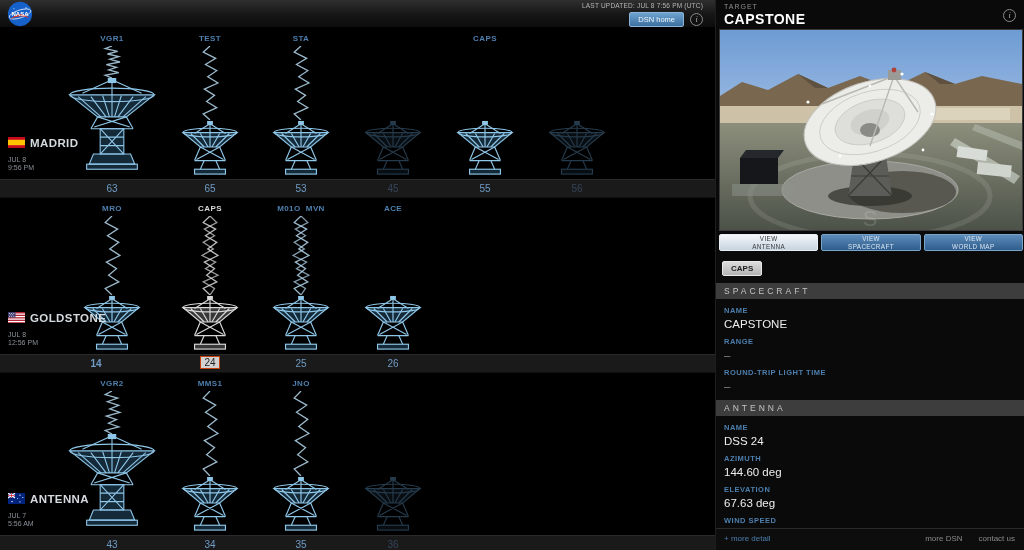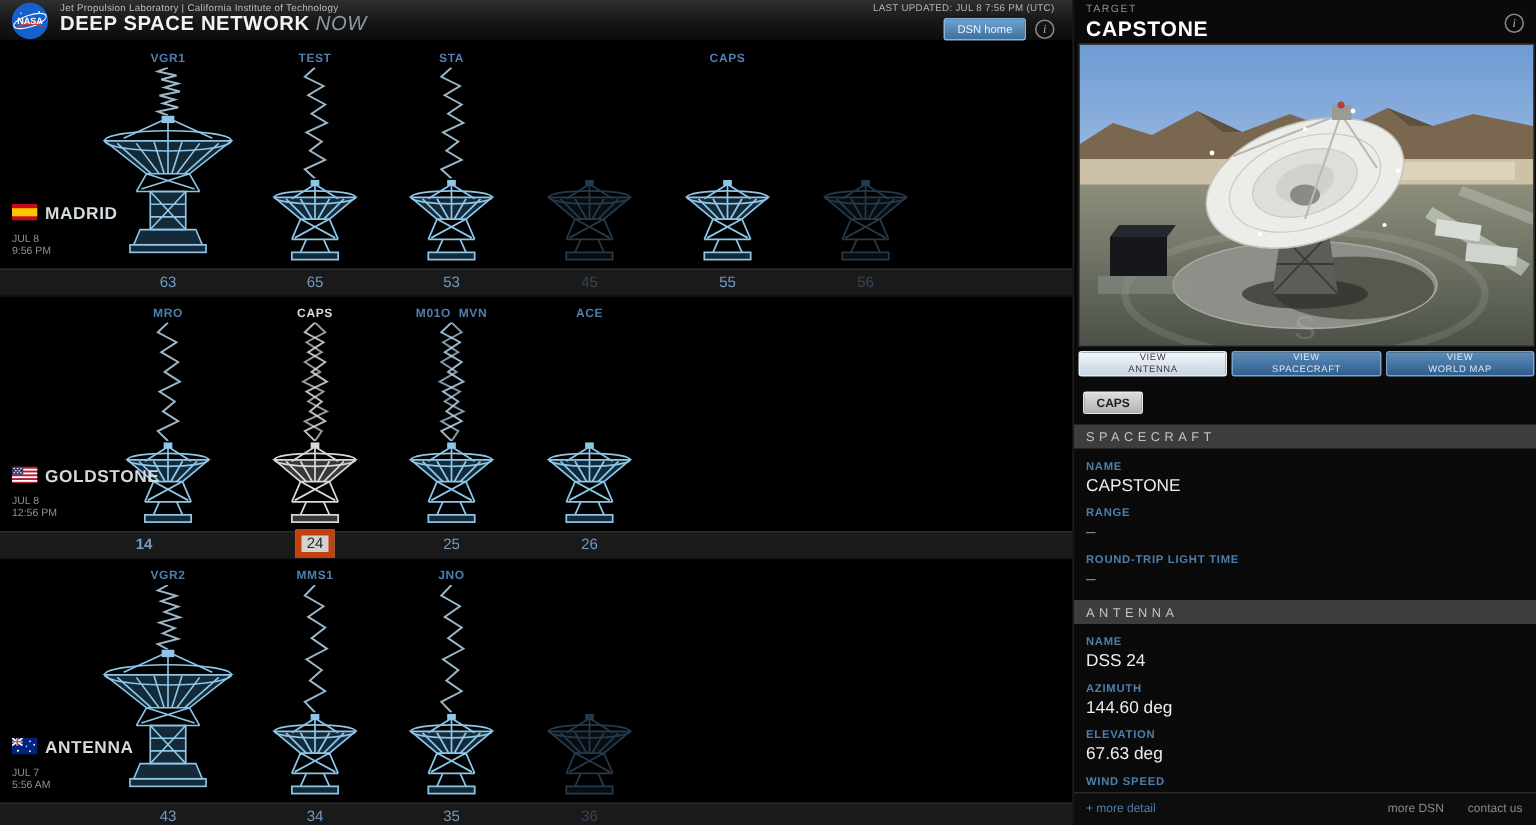--- a/index.html
+++ b/index.html
@@ -22,21 +22,21 @@
   .info-icon{width:11px;height:11px;border:1px solid #8a8a8a;border-radius:50%;color:#b5b5b5;
              font-size:8px;font-style:italic;font-family:"Liberation Serif",serif;
              display:flex;align-items:center;justify-content:center;line-height:1;}
   .station-row{position:relative;background:#000;border-bottom:1px solid #101010;}
   .num-strip{position:absolute;left:0;right:0;bottom:0;height:17px;background:#1a1a1a;
              border-top:1px solid #2b2b2b;}
   .num{position:absolute;top:0;width:44px;margin-left:-22px;text-align:center;font-size:10px;
        line-height:17px;color:#6f9cc6;}
   .num.idle{color:#36455a;}
   .num.hl{line-height:12px;top:2px;}
-  .num.hl b{background:#d2d2d2;color:#222;font-weight:normal;padding:0 3px;border:4px solid #c2410c;}
+  .num.hl b{background:#d2d2d2;color:#222;font-weight:normal;padding:0 3px;border:1px solid #c2410c;}
   .ant-col{position:absolute;top:0;width:110px;margin-left:-55px;display:flex;flex-direction:column;
            align-items:center;cursor:pointer;}
   .sc-label{height:13px;padding-top:6px;font-size:8px;font-weight:bold;letter-spacing:.4px;
             color:#4e7fae;white-space:pre;}
   .sc-label.hl{color:#d8d8d8;}
   .beam-box{display:flex;align-items:flex-end;justify-content:center;}
   .st-info{position:absolute;left:8px;bottom:26px;}
   .st-name-row{display:flex;align-items:center;gap:5px;}
   .st-name{font-size:11.5px;font-weight:bold;color:#d4dade;letter-spacing:.4px;}
   .st-date{font-size:7px;color:#8a9199;margin-top:4px;}
@@ -80,26 +80,20 @@
   <div class="left">
     <div class="hdr">
       <svg class="nasa-logo" viewBox="0 0 30 30">
         <circle cx="15" cy="15" r="14" fill="#1660c9"></circle>
         <ellipse cx="15" cy="15" rx="13" ry="4.5" fill="none" stroke="#fff" stroke-width="0.8" transform="rotate(-18 15 15)"></ellipse>
         <path d="M4,21 Q15,10 26,20 Q15,15 4,21 Z" fill="#e03c31"></path>
         <text x="15" y="17.5" text-anchor="middle" font-size="7" font-weight="bold" fill="#fff" font-family="Liberation Sans, sans-serif">NASA</text>
         <circle cx="22" cy="8" r="0.7" fill="#fff"></circle>
           <circle cx="8" cy="9" r="0.6" fill="#fff"></circle>
       </svg>
-      <div class="hdr-text">
-        <div class="agency">Jet Propulsion Laboratory | California Institute of Technology</div>
-        <div class="dsn-title">
-          <span>DEEP SPACE NETWORK</span><span class="now">NOW</span>
-        </div>
-      </div>
       <div class="hdr-right">
         <div class="last-updated">LAST UPDATED: JUL 8 7:56 PM (UTC)</div>
         <div class="hdr-right-row">
           <button class="dsn-home">DSN home</button>
           <div class="info-icon">i</div>
         </div>
       </div>
     </div>
     <div id="stations">
         <div class="station-row" style="height: 169px;">

